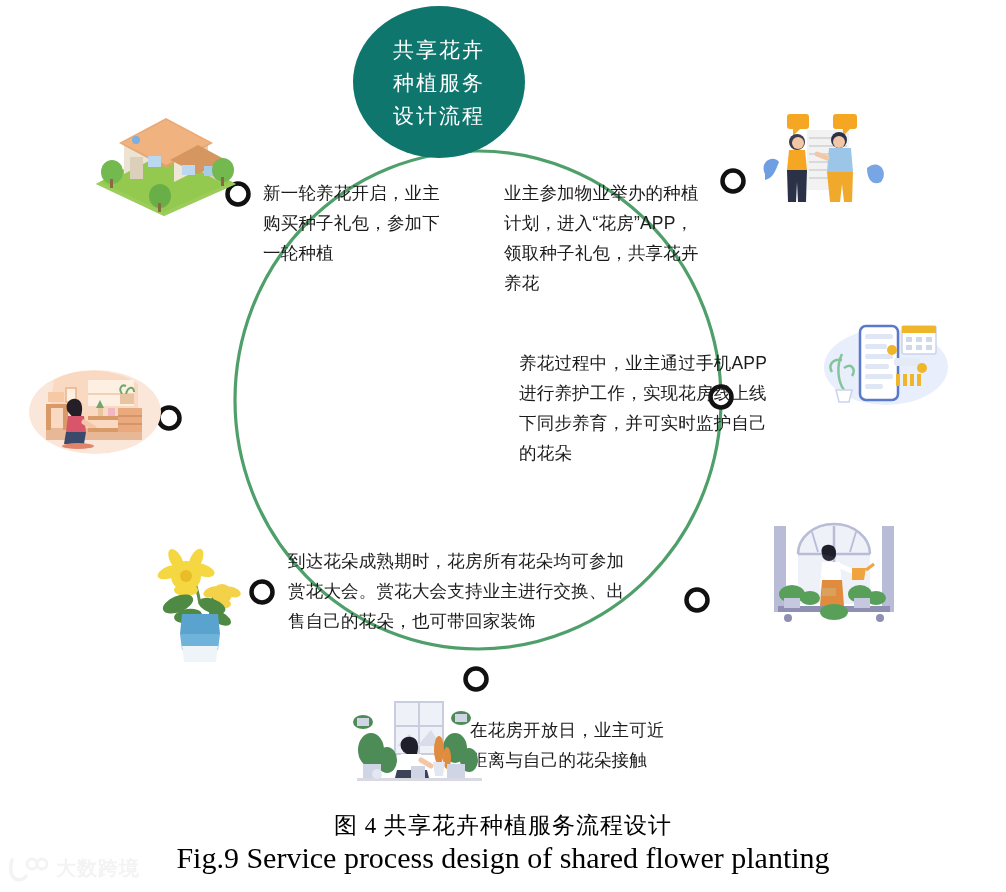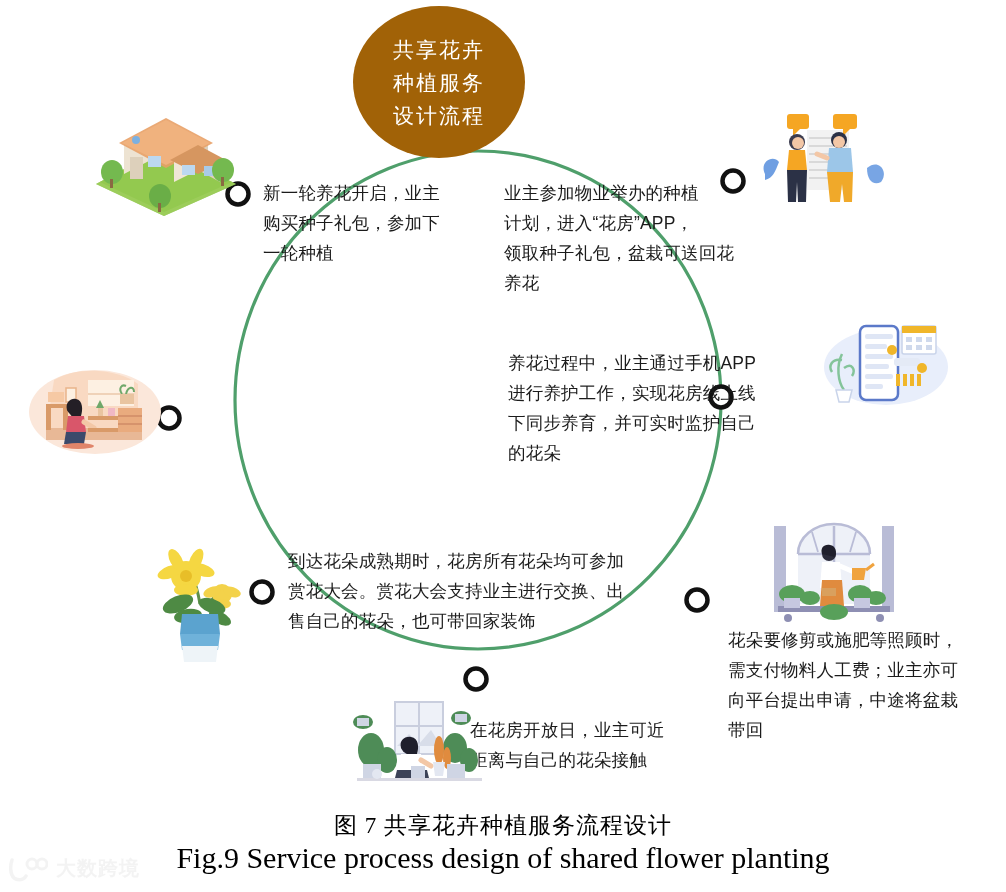--- a/index.html
+++ b/index.html
@@ -33,21 +33,21 @@
   }
 
   
   .hub {
     position: absolute;
     left: 353px;
     top: 6px;
     width: 172px;
     height: 152px;
     border-radius: 50%;
-    background: #a16207;
+    background: #0f766e;
     display: flex;
     flex-direction: column;
     align-items: center;
     justify-content: center;
     box-sizing: border-box;
   }
   .hub-line {
     color: #ffffff;
     font-size: 21px;
     line-height: 33px;
@@ -129,32 +129,28 @@
   </svg>
 
   <div class="hub">
     <div class="hub-line">共享花卉</div>
     <div class="hub-line">种植服务</div>
     <div class="hub-line">设计流程</div>
   </div>
 
   <div class="step-text" style="left:504px; top:178px; width:250px;">业主参加物业举办的种植
 计划，进入“花房”APP，
-领取种子礼包，盆栽可送回花
+领取种子礼包，共享花卉
 养花</div>
 
-  <div class="step-text" style="left:508px; top:348px; width:300px;">养花过程中，业主通过手机APP
+  <div class="step-text" style="left:519px; top:348px; width:300px;">养花过程中，业主通过手机APP
 进行养护工作，实现花房线上线
 下同步养育，并可实时监护自己
 的花朵</div>
 
-  <div class="step-text" style="left:728px; top:625px; width:275px;">花朵要修剪或施肥等照顾时，
-需支付物料人工费；业主亦可
-向平台提出申请，中途将盆栽
-带回</div>
 
   <div class="step-text" style="left:470px; top:715px; width:230px;">在花房开放日，业主可近
 距离与自己的花朵接触</div>
 
   <div class="step-text" style="left:288px; top:514px; width:420px;margin-top:32px;">到达花朵成熟期时，花房所有花朵均可参加
 赏花大会。赏花大会支持业主进行交换、出
 售自己的花朵，也可带回家装饰</div>
 
 
   <div class="step-text" style="left:250px; top:178px; width:220px;margin-left:13px;">新一轮养花开启，业主
@@ -363,21 +359,21 @@
     <path d="M40 74 L60 74 L58 86 L38 86 Z" fill="#3b4a6b"></path>
     <path d="M58 64 L68 70" stroke="#f3c7a6" stroke-width="5" stroke-linecap="round"></path>
     <rect x="62" y="58" width="30" height="4" fill="#d99a68"></rect>
     <rect x="62" y="70" width="30" height="4" fill="#d99a68"></rect>
     <path d="M70 50 L74 42 L78 50 Z" fill="#6fa86a"></path>
     <rect x="72" y="50" width="5" height="8" fill="#e9c4a0"></rect>
     <rect x="82" y="50" width="7" height="8" fill="#f0b8c4"></rect>
     <ellipse cx="52" cy="88" rx="16" ry="3" fill="#e0856a"></ellipse>
   </svg>
 
-  <div class="caption caption-cn">图 7    共享花卉种植服务流程设计</div>
+  <div class="caption caption-cn">图 4    共享花卉种植服务流程设计</div>
   <div class="caption caption-en">Fig.9 Service process design of shared flower planting</div>
 
   <div class="watermark">
     <svg width="40" height="26" viewBox="0 0 40 26">
       <path d="M4 4 C2 10 2 18 6 22 C10 25 16 24 18 20" fill="none" stroke="#e8e8e8" stroke-width="3.5" stroke-linecap="round"></path>
       <circle cx="24" cy="8" r="5" fill="none" stroke="#e8e8e8" stroke-width="3"></circle>
       <circle cx="34" cy="8" r="5" fill="none" stroke="#e8e8e8" stroke-width="3"></circle>
     </svg>
     <span class="watermark-text">大数跨境</span>
   </div>

